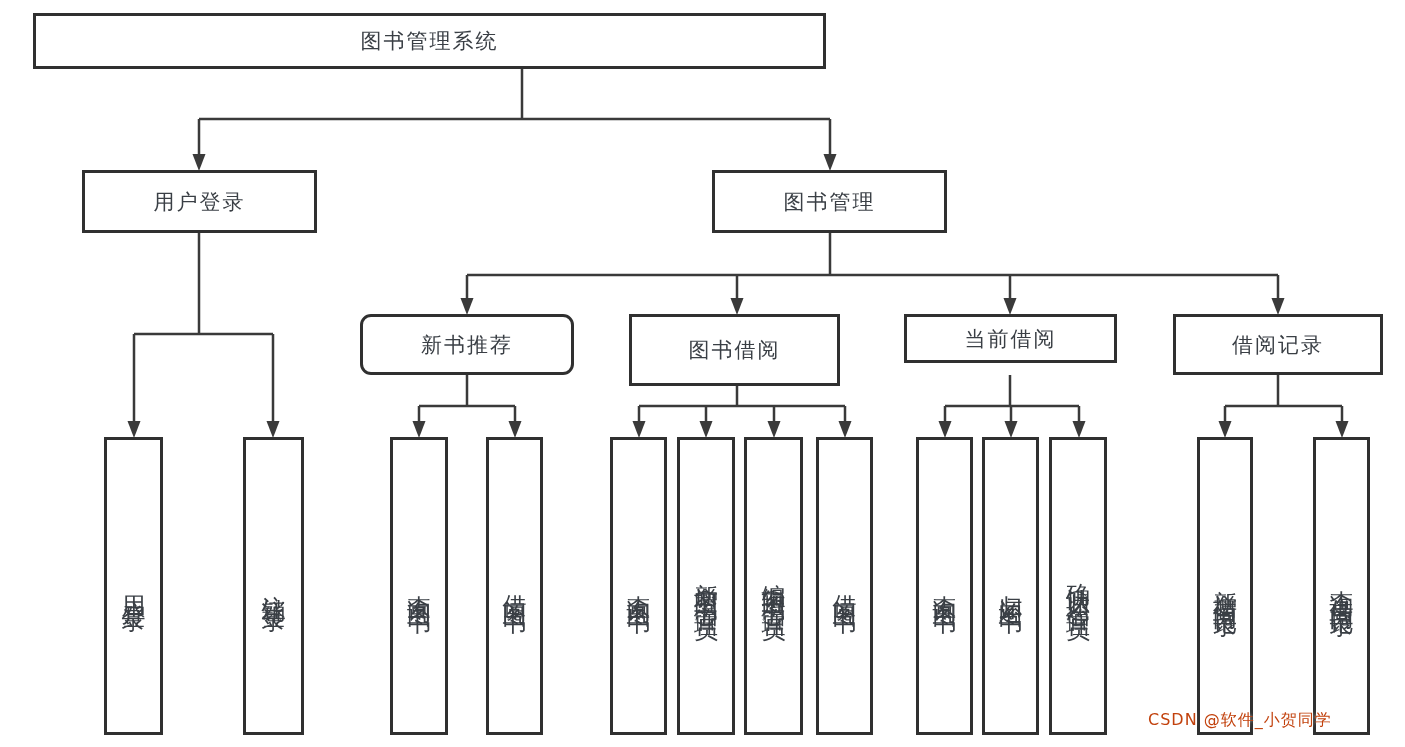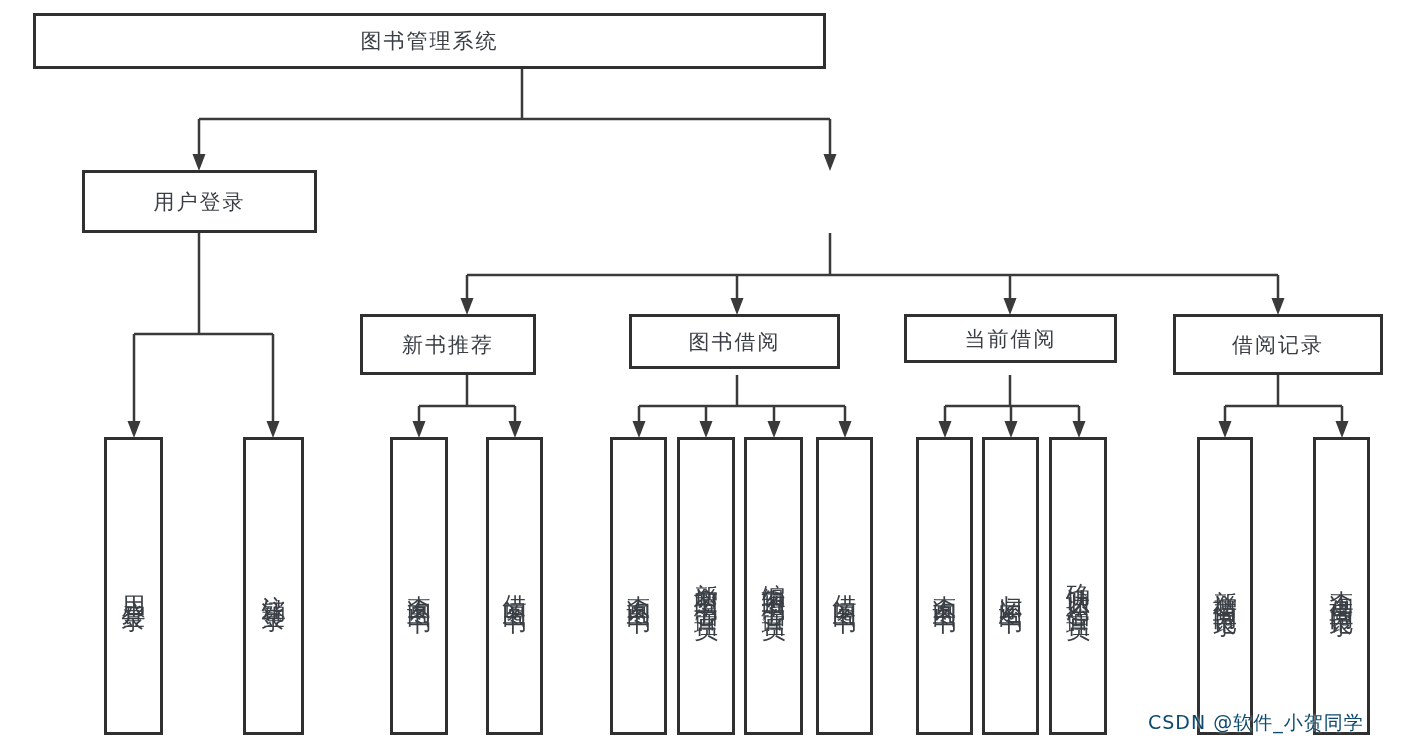--- a/index.html
+++ b/index.html
@@ -12,21 +12,21 @@
     position:absolute;box-sizing:border-box;border:3px solid #303030;background:#ffffff;
     display:flex;align-items:center;justify-content:center;color:#3a3f45;
   }
   .h-box{font-size:21px;letter-spacing:2px;white-space:nowrap;}
   .v-box .v-label{
     writing-mode:vertical-rl;text-orientation:mixed;
     font-size:24px;line-height:1;letter-spacing:5px;white-space:nowrap;
   }
   .watermark{
     position:absolute;left:1148px;top:710px;width:256px;
-    font-size:19px;color:#0c4a6e;letter-spacing:1px;white-space:nowrap;
+    font-size:16px;color:#c2410c;letter-spacing:1px;white-space:nowrap;
     text-shadow:0 0 3px #ffffff;
   }
 </style>
 </head>
 <body>
 
 <div class="canvas">
 
   <svg class="wires" viewBox="0 0 1405 747" xmlns="http://www.w3.org/2000/svg">
     <g stroke="#3a3a3a" stroke-width="2.5" fill="none">
@@ -68,25 +68,28 @@
     </g>
   </svg>
 
   <div class="box h-box" style="left:21px;top:13px;width:793px;height:56px;margin-left:12px;">
     <span>图书管理系统</span>
   </div>
 
   <div class="box h-box" style="left:82px;top:170px;width:235px;height:63px;">
     <span>用户登录</span>
   </div>
+  <div class="box h-box" style="left:712px;top:170px;width:235px;height:63px;">
+    <span>图书管理</span>
+  </div>
 
-  <div class="box h-box" style="left:360px;top:314px;width:176px;height:61px;">
+  <div class="box h-box" style="left:360px;top:314px;width:214px;height:61px;border-radius:11px;">
     <span>新书推荐</span>
   </div>
-  <div class="box h-box" style="left:629px;top:314px;width:211px;height:55px;justify-content:center;">
+  <div class="box h-box" style="left:629px;top:314px;width:211px;height:72px;justify-content:center;">
     <span>图书借阅</span>
   </div>
   <div class="box h-box" style="left:904px;top:314px;width:213px;height:49px;">
     <span>当前借阅</span>
   </div>
   <div class="box h-box" style="left:1173px;top:314px;width:210px;height:61px;text-align:center;">
     <span>借阅记录</span>
   </div>
 
   <div class="box v-box" style="left:104px;top:437px;width:59px;height:298px;">

